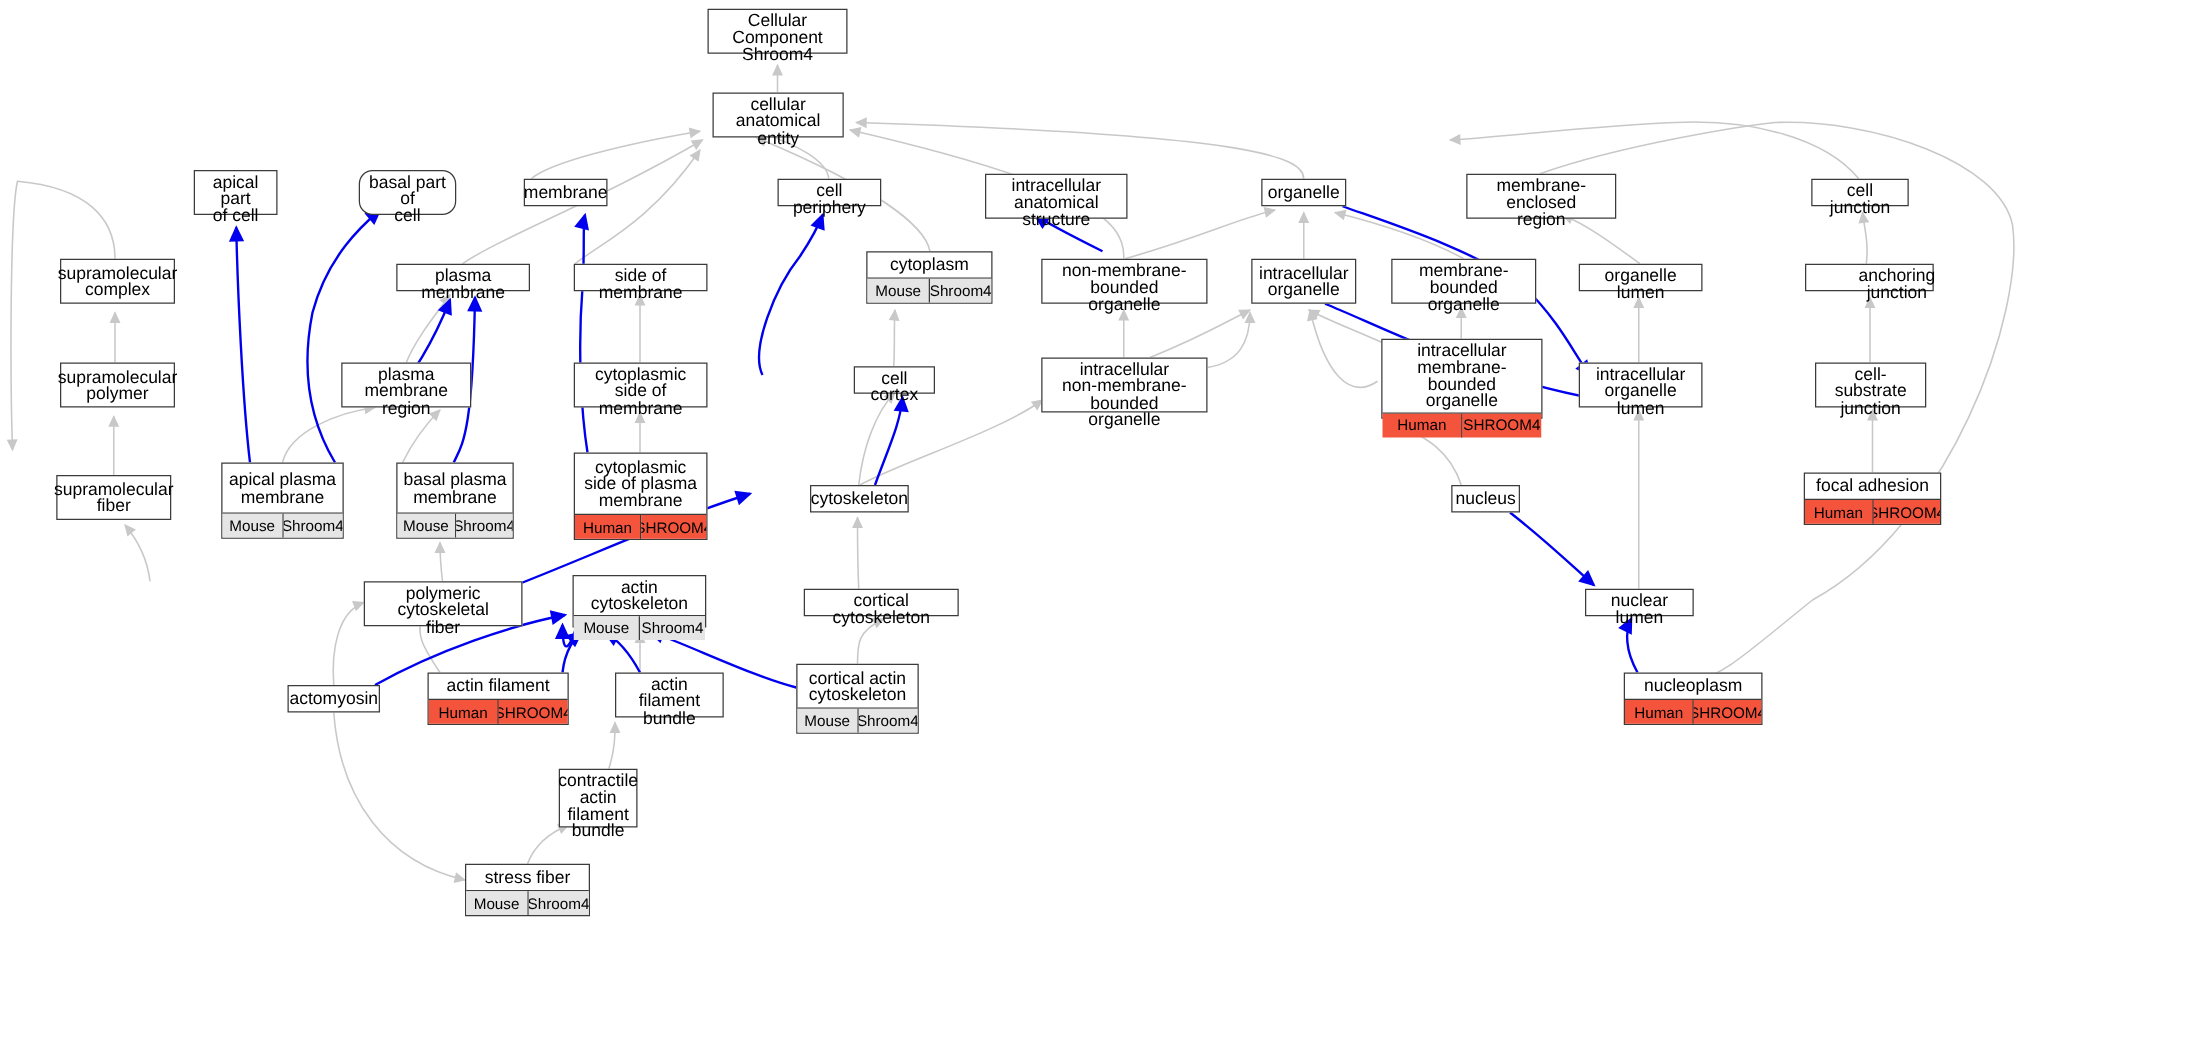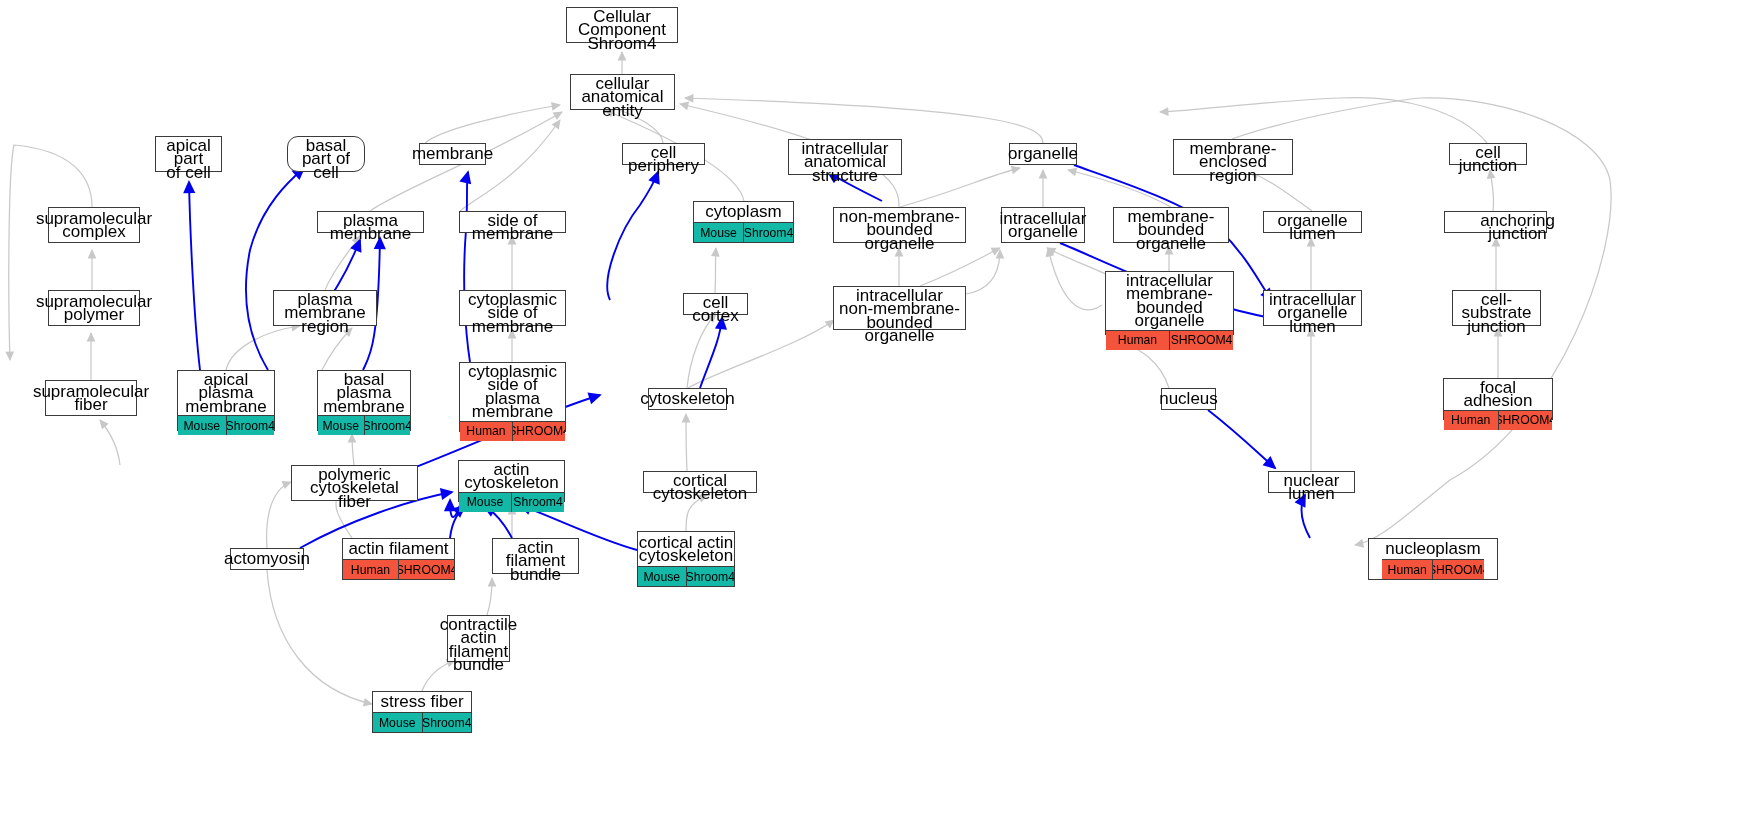--- a/index.html
+++ b/index.html
@@ -25,21 +25,21 @@
     display:flex;
     flex-direction:column;
     z-index:5;
   }
   .node .title{
     flex:1 1 auto;
     display:flex;
     align-items:center;
     justify-content:center;
     text-align:center;
-    font-size:17px;
+    font-size:14px;
     color:#000;
     line-height:13.4px;
     padding:2px 4px;
     white-space:pre-line;
   }
   .node .annorow{
     display:flex;
     border-top:1.4px solid #3b3b3b;
     height:19px;
     flex:0 0 19px;
@@ -48,21 +48,21 @@
     flex:1 1 50%;
     display:flex;
     align-items:center;
     justify-content:center;
     font-size:12.2px;
     color:#000;
     white-space:nowrap;
     overflow:hidden;
   }
   .node .annorow .cell.left{ border-right:1.4px solid #3b3b3b; }
-  .anno-mouse{ background:#14b8a6; }
+  .anno-mouse{ background:#e5e5e5; }
   .anno-human{ background:#F4543C; }
 </style>
 </head>
 <body>
 
 <div id="canvas">
   <svg id="edges" xmlns="http://www.w3.org/2000/svg">
     <defs>
       <marker id="ah-g" markerWidth="9" markerHeight="9" refX="7.2" refY="4.5" orient="auto" markerUnits="strokeWidth">
         <path d="M0.5,1 L8,4.5 L0.5,8 Z" fill="#c8c8c8"></path>
@@ -297,21 +297,21 @@
       <div class="title">polymeric cytoskeletal
 fiber</div>
     </div>
     <div class="node" style="left: 458px; top: 460px; width: 107px; height: 42px;">
       <div class="title">actin cytoskeleton</div>
       <div class="annorow">
         <div class="cell left anno-mouse">Mouse</div>
         <div class="cell anno-mouse">Shroom4</div>
       </div>
     </div>
-    <div class="node" style="left: 643px; top: 471px; width: 114px; height: 22px;">
+    <div class="node" style="left: 643px; top: 471px; width: 124px; height: 22px;">
       <div class="title">cortical cytoskeleton</div>
     </div>
     <div class="node" style="left: 1268px; top: 471px; width: 87px; height: 22px;">
       <div class="title">nuclear lumen</div>
     </div>
     <div class="node" style="left: 230px; top: 548px; width: 74px; height: 22px;">
       <div class="title">actomyosin</div>
     </div>
     <div class="node" style="left: 342px; top: 538px; width: 113px; height: 42px;">
       <div class="title">actin filament</div>
@@ -325,21 +325,21 @@
 bundle</div>
     </div>
     <div class="node" style="left: 637px; top: 531px; width: 98px; height: 56px;">
       <div class="title">cortical actin
 cytoskeleton</div>
       <div class="annorow">
         <div class="cell left anno-mouse">Mouse</div>
         <div class="cell anno-mouse">Shroom4</div>
       </div>
     </div>
-    <div class="node" style="left: 1368px; top: 538px; width: 130px; height: 42px; align-items: center;">
+    <div class="node" style="left: 1299px; top: 538px; width: 111px; height: 42px;">
       <div class="title">nucleoplasm</div>
       <div class="annorow">
         <div class="cell left anno-human">Human</div>
         <div class="cell anno-human">SHROOM4</div>
       </div>
     </div>
     <div class="node" style="left: 447px; top: 615px; width: 63px; height: 47px;">
       <div class="title">contractile
 actin filament
 bundle</div>

